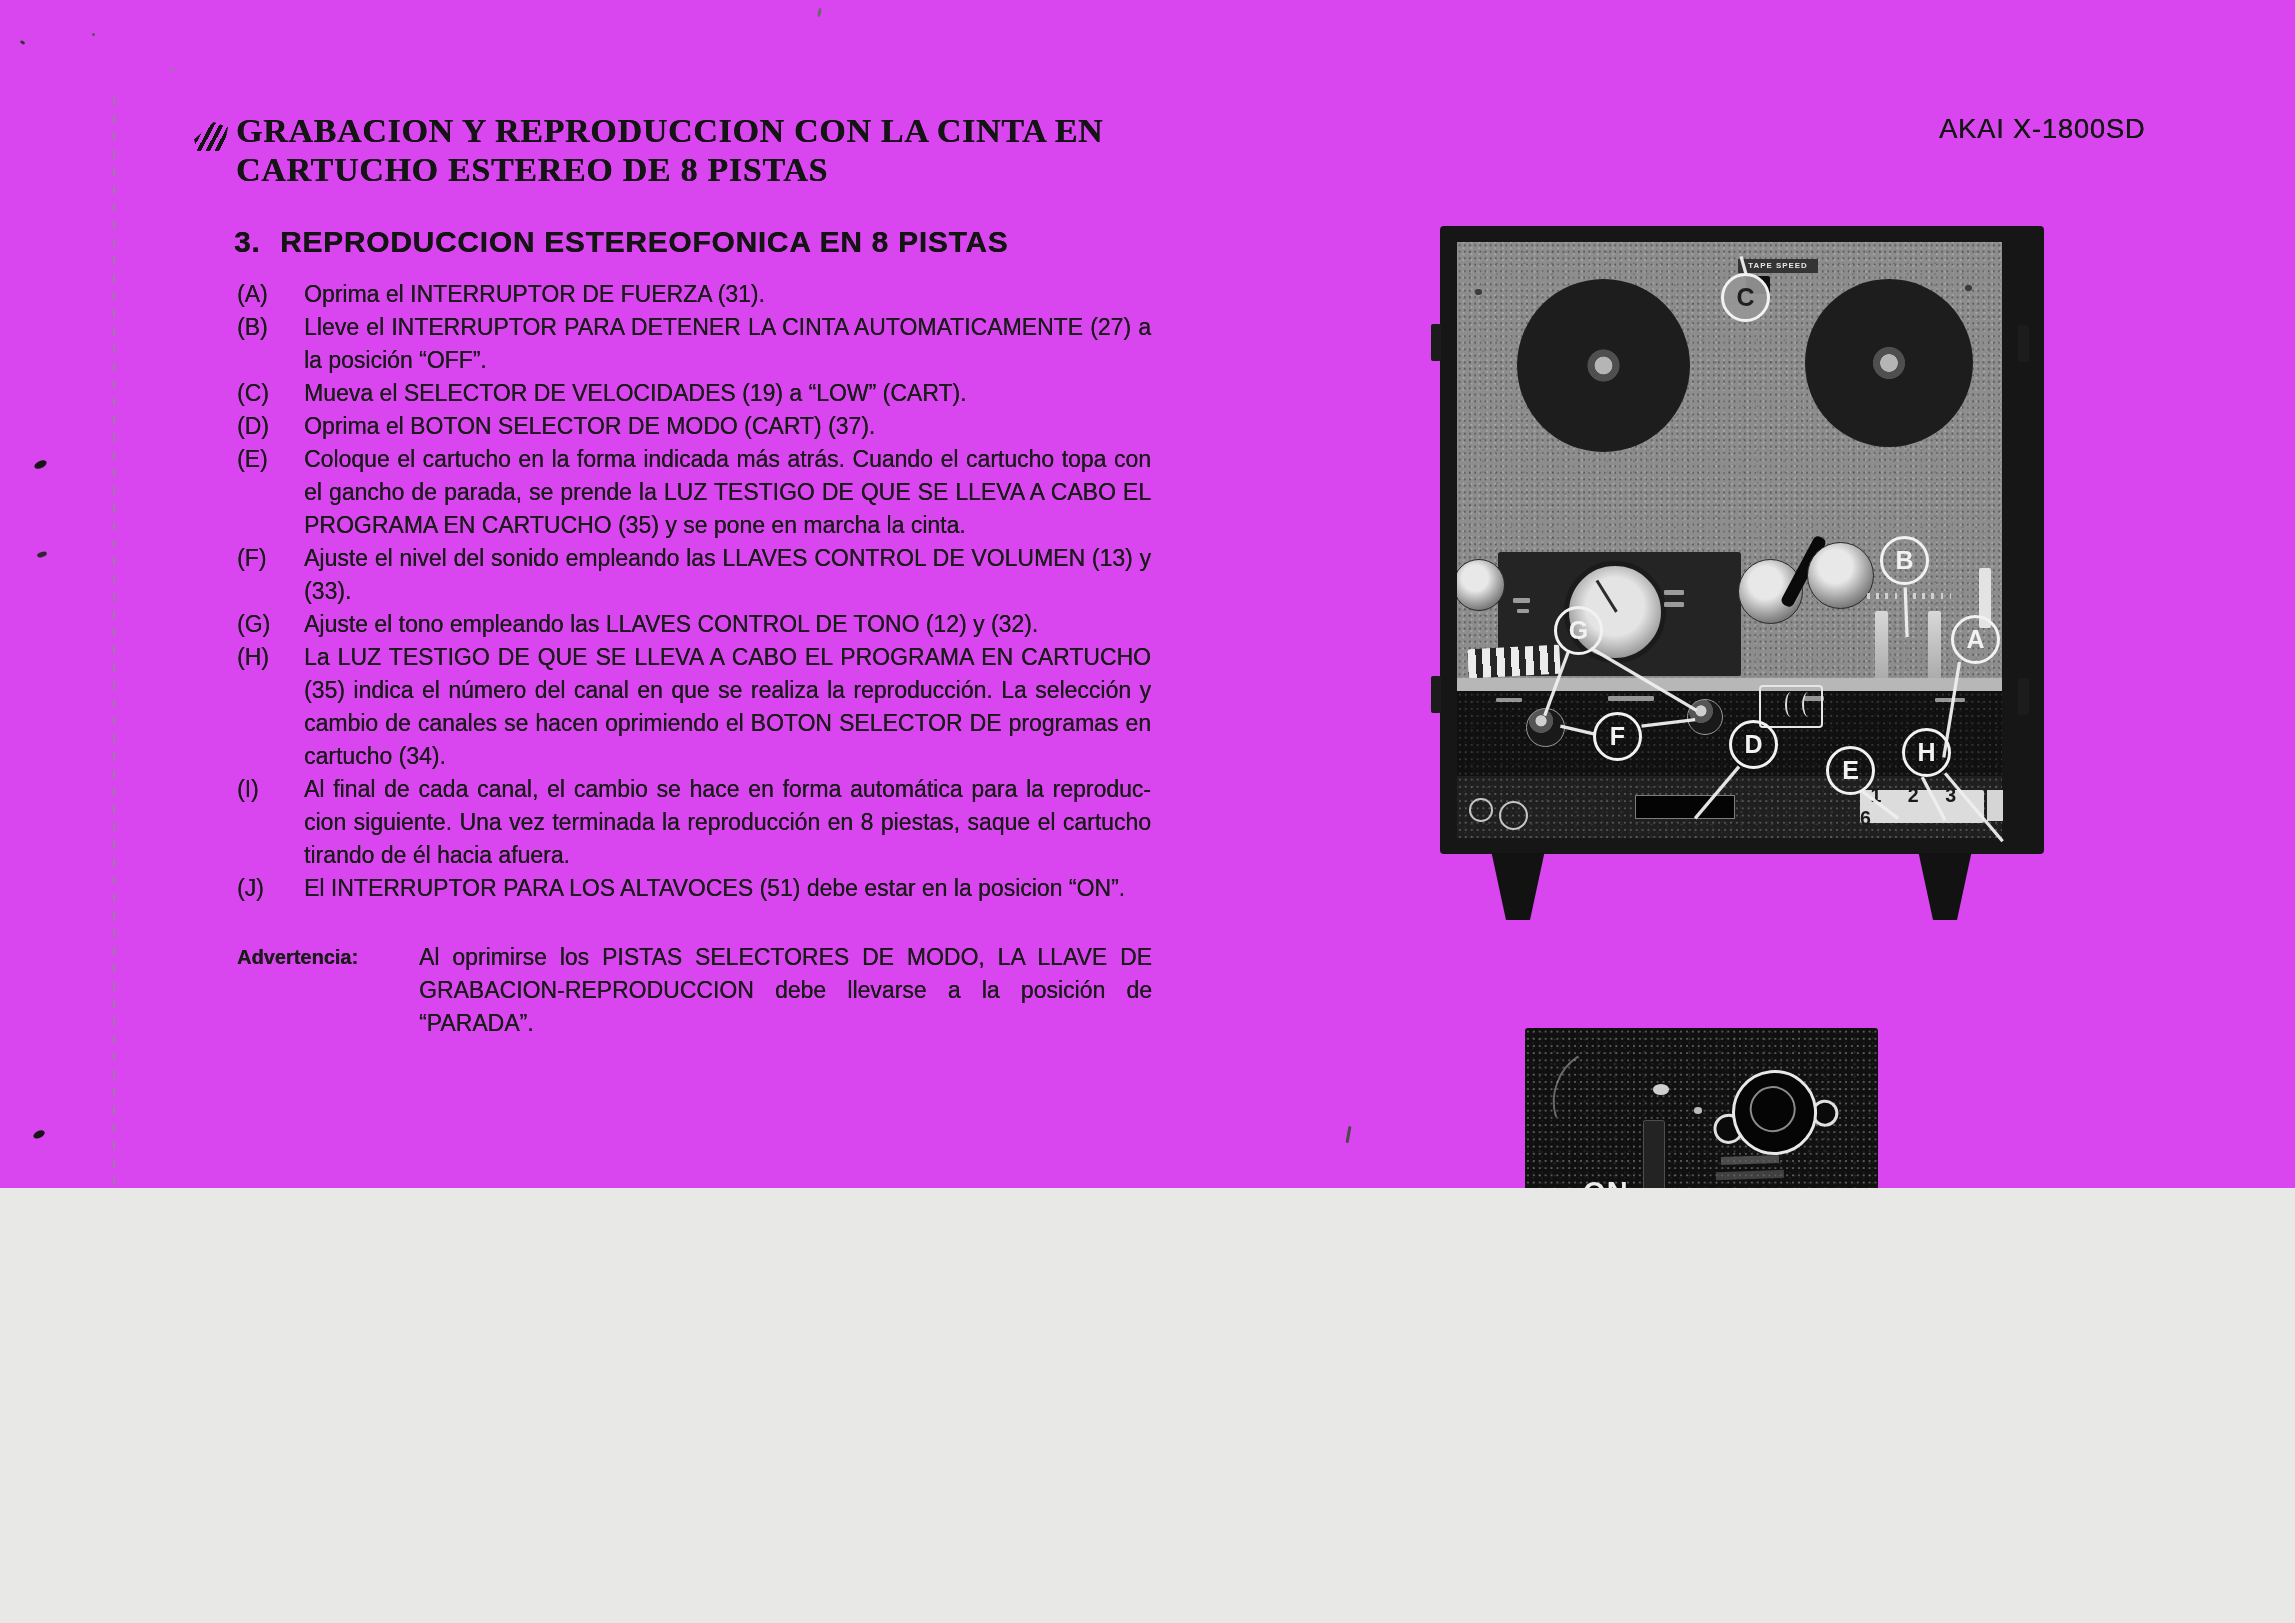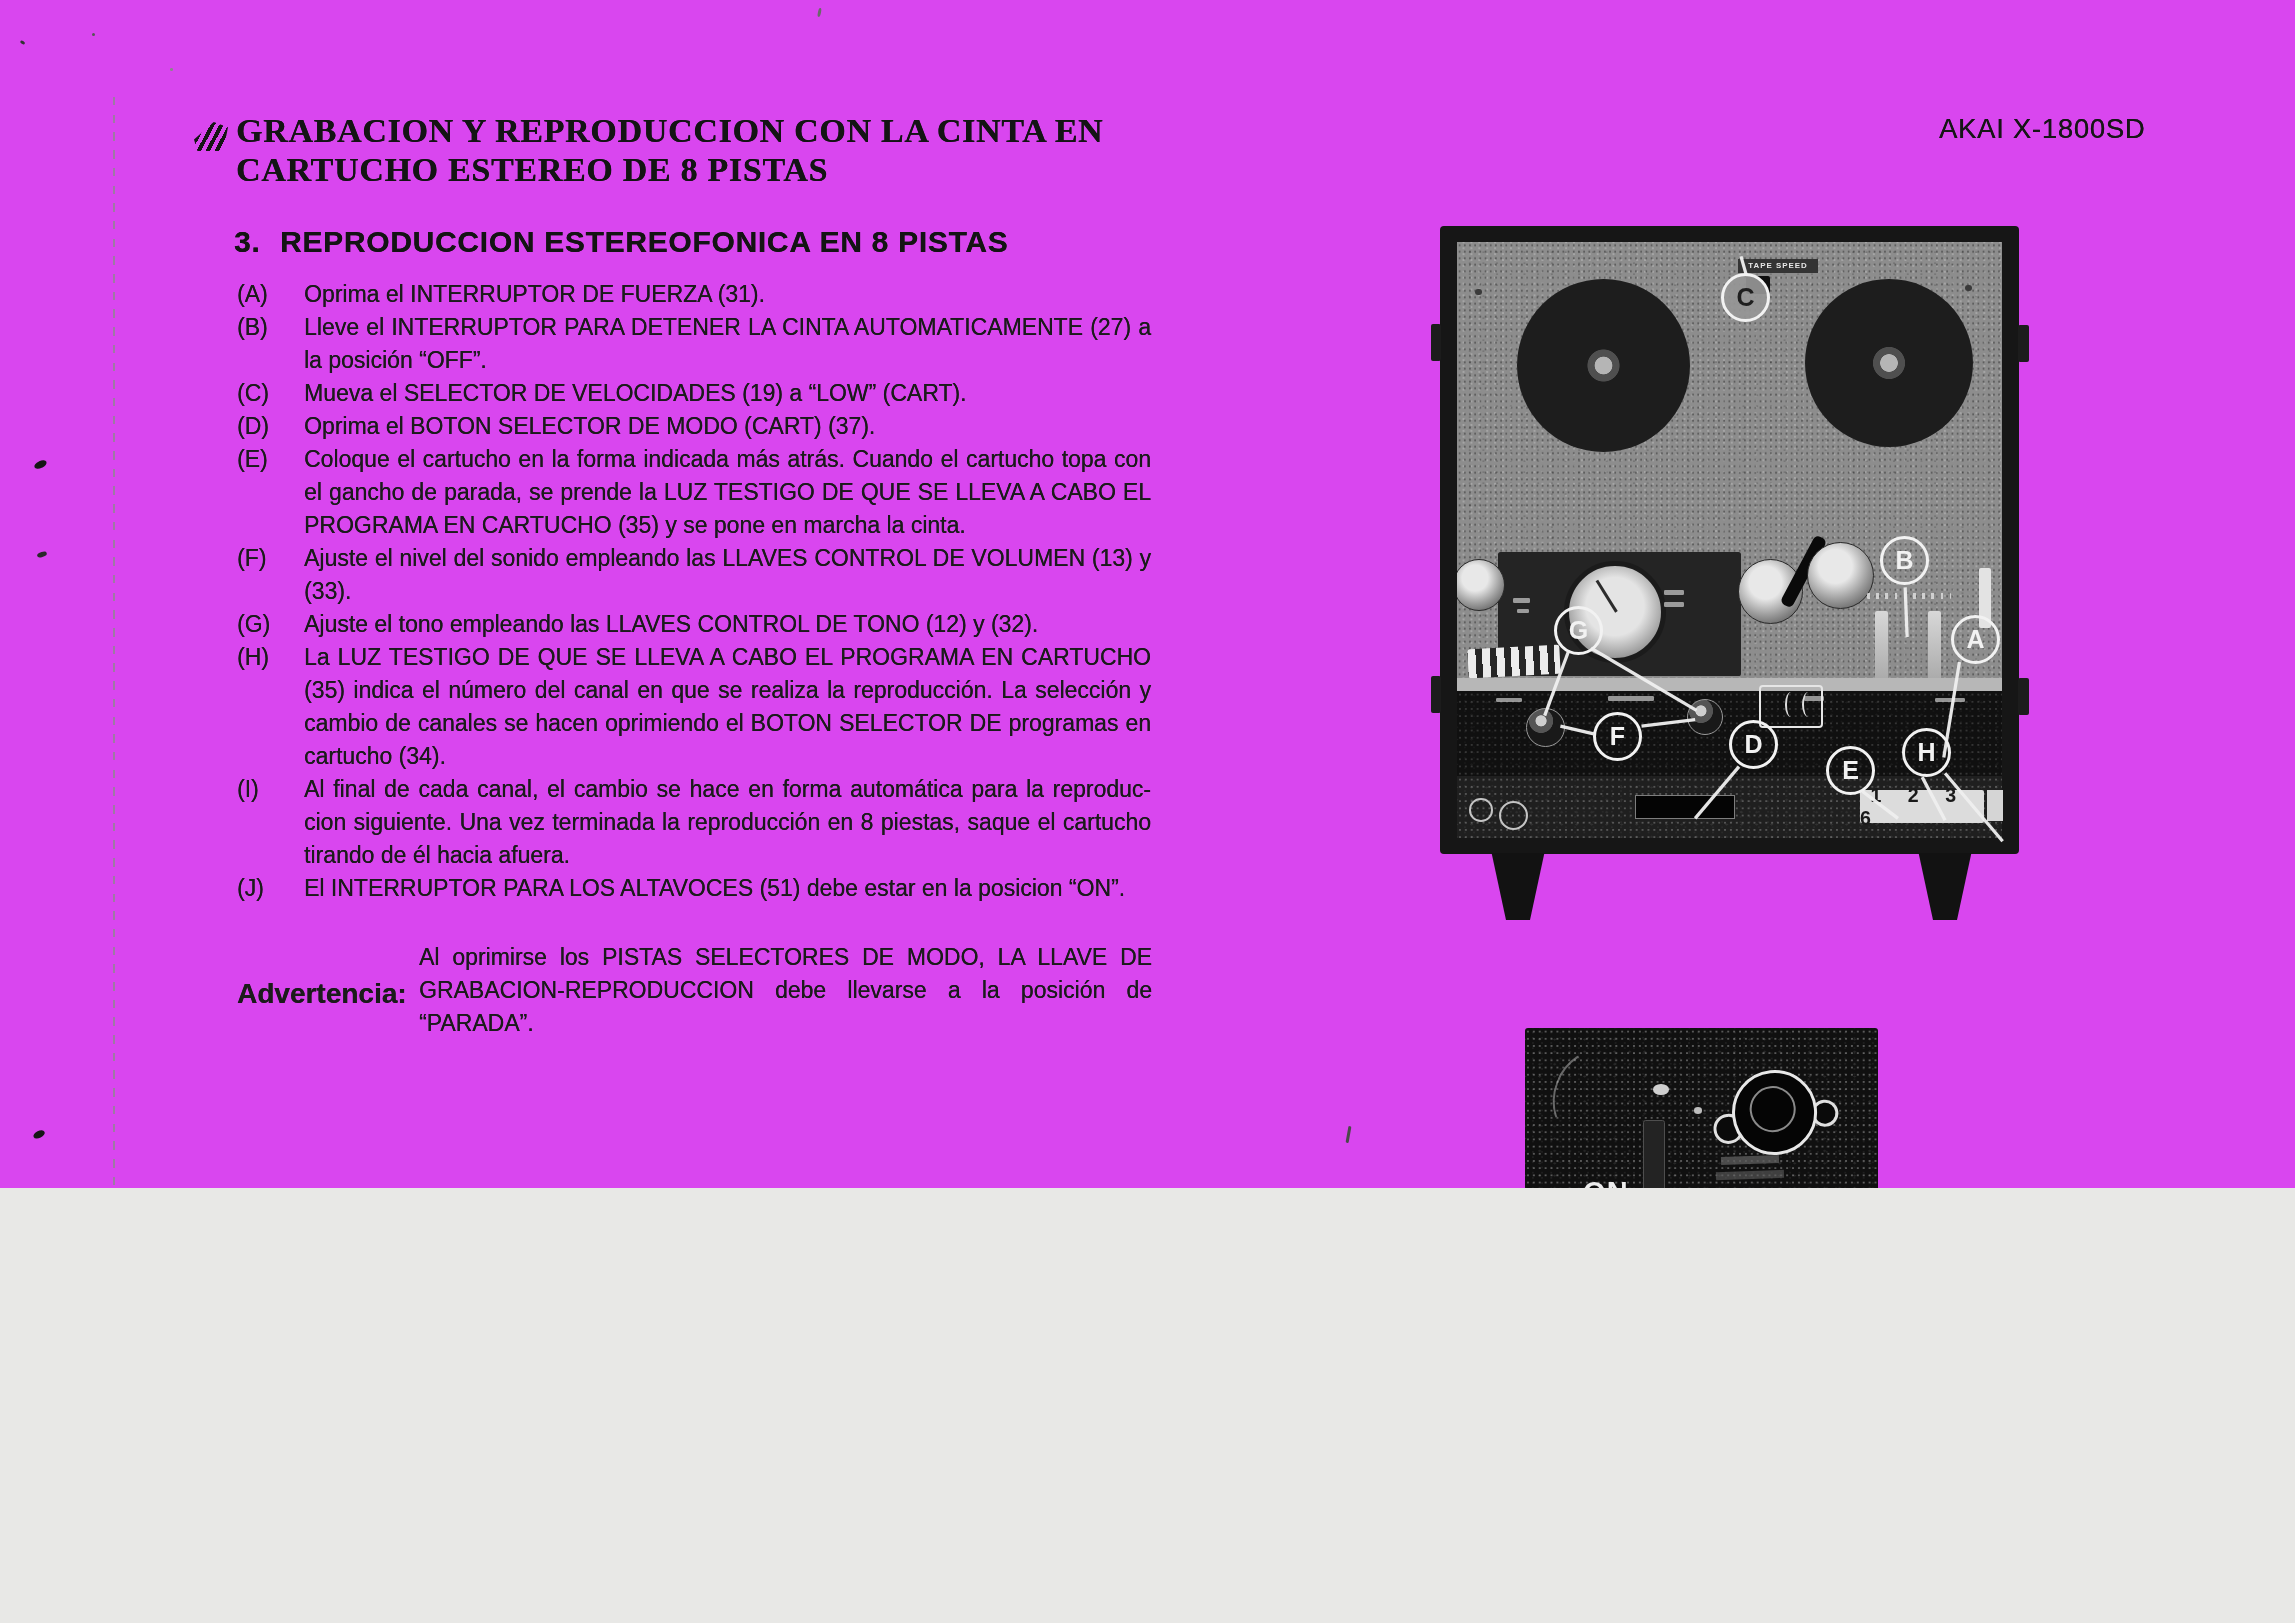--- a/index.html
+++ b/index.html
@@ -31,21 +31,21 @@
   .section-title{
     left:234px;top:225px;font-size:30px;font-weight:700;letter-spacing:0.7px;color:#141414;
     white-space:nowrap;
   }
   .section-title .num{margin-right:19.6px;}
   .steps{left:237px;top:278px;width:914px;font-size:23px;line-height:33px;}
   .step{display:flex;}
   .slabel{flex:0 0 67px;}
   .stext{flex:1;text-align:justify;}
   .warning{left:237px;top:941px;width:915px;font-size:23px;line-height:33px;display:flex;}
-  .wlabel{flex:0 0 182px;font-weight:700;font-size:28px;margin-top:36px;}
+  .wlabel{flex:0 0 182px;font-weight:700;font-size:20px;}
   .wtext{flex:1;text-align:justify;}
   .page-number{left:2115px;top:1491px;font-size:25px;font-weight:700;color:#222;}
   .speck{position:absolute;background:#333;border-radius:60%;}
   
   .photo{position:absolute;background:#131313;}
   .grain-dark{
     position:absolute;inset:0;pointer-events:none;
     background-image:
       radial-gradient(rgba(255,255,255,.30) 0.7px,transparent 1px),
       radial-gradient(rgba(255,255,255,.17) 0.7px,transparent 1px),
@@ -55,21 +55,21 @@
   }
   .grain-gray{
     position:absolute;inset:0;pointer-events:none;
     background-image:
       radial-gradient(rgba(0,0,0,.38) 0.7px,transparent 1px),
       radial-gradient(rgba(255,255,255,.55) 0.7px,transparent 0.9px),
       radial-gradient(rgba(0,0,0,.25) 0.9px,transparent 1.3px);
     background-size:5.2px 6.5px,7.9px 5.9px,13.7px 11px;
     background-position:0 0,2.6px 3.3px,5.9px 4.6px;
   }
-  .cabinet{left:0;top:0;width:579px;height:628px;background:#161616;border-radius:3.9px;}
+  .cabinet{left:0;top:0;width:579px;height:628px;background:#161616;border-radius:3.9px;padding-left:25px;}
   .panel-gray{left:17px;top:15.7px;width:545px;height:436px;background:#8d8d8d;overflow:hidden;}
   .reel{border-radius:50%;
     background:radial-gradient(circle at 50% 50%,#b5b5b5 0 8.5px,#4f4f4f 9.2px 15.7px,#1d1d1d 16.4px 74%,#383838 75% 84%,#141414 85%);}
   .divider{left:17px;top:452px;width:545px;height:13px;background:#b7b7b7;}
   .front-panel{left:17px;top:465px;width:545px;height:85px;background:#101010;}
   .bottom-band{left:17px;top:550px;width:545px;height:62px;background:#1f1f1f;}
   .leg{width:60px;height:67px;background:#121212;clip-path:polygon(6% 0,94% 0,70% 100%,30% 100%);}
   .latch{width:10.5px;height:37px;background:#1c1c1c;border-radius:2px;}
   .callout{
     position:absolute;width:43px;height:43px;border:3.9px solid #f2f2f2;border-radius:50%;

